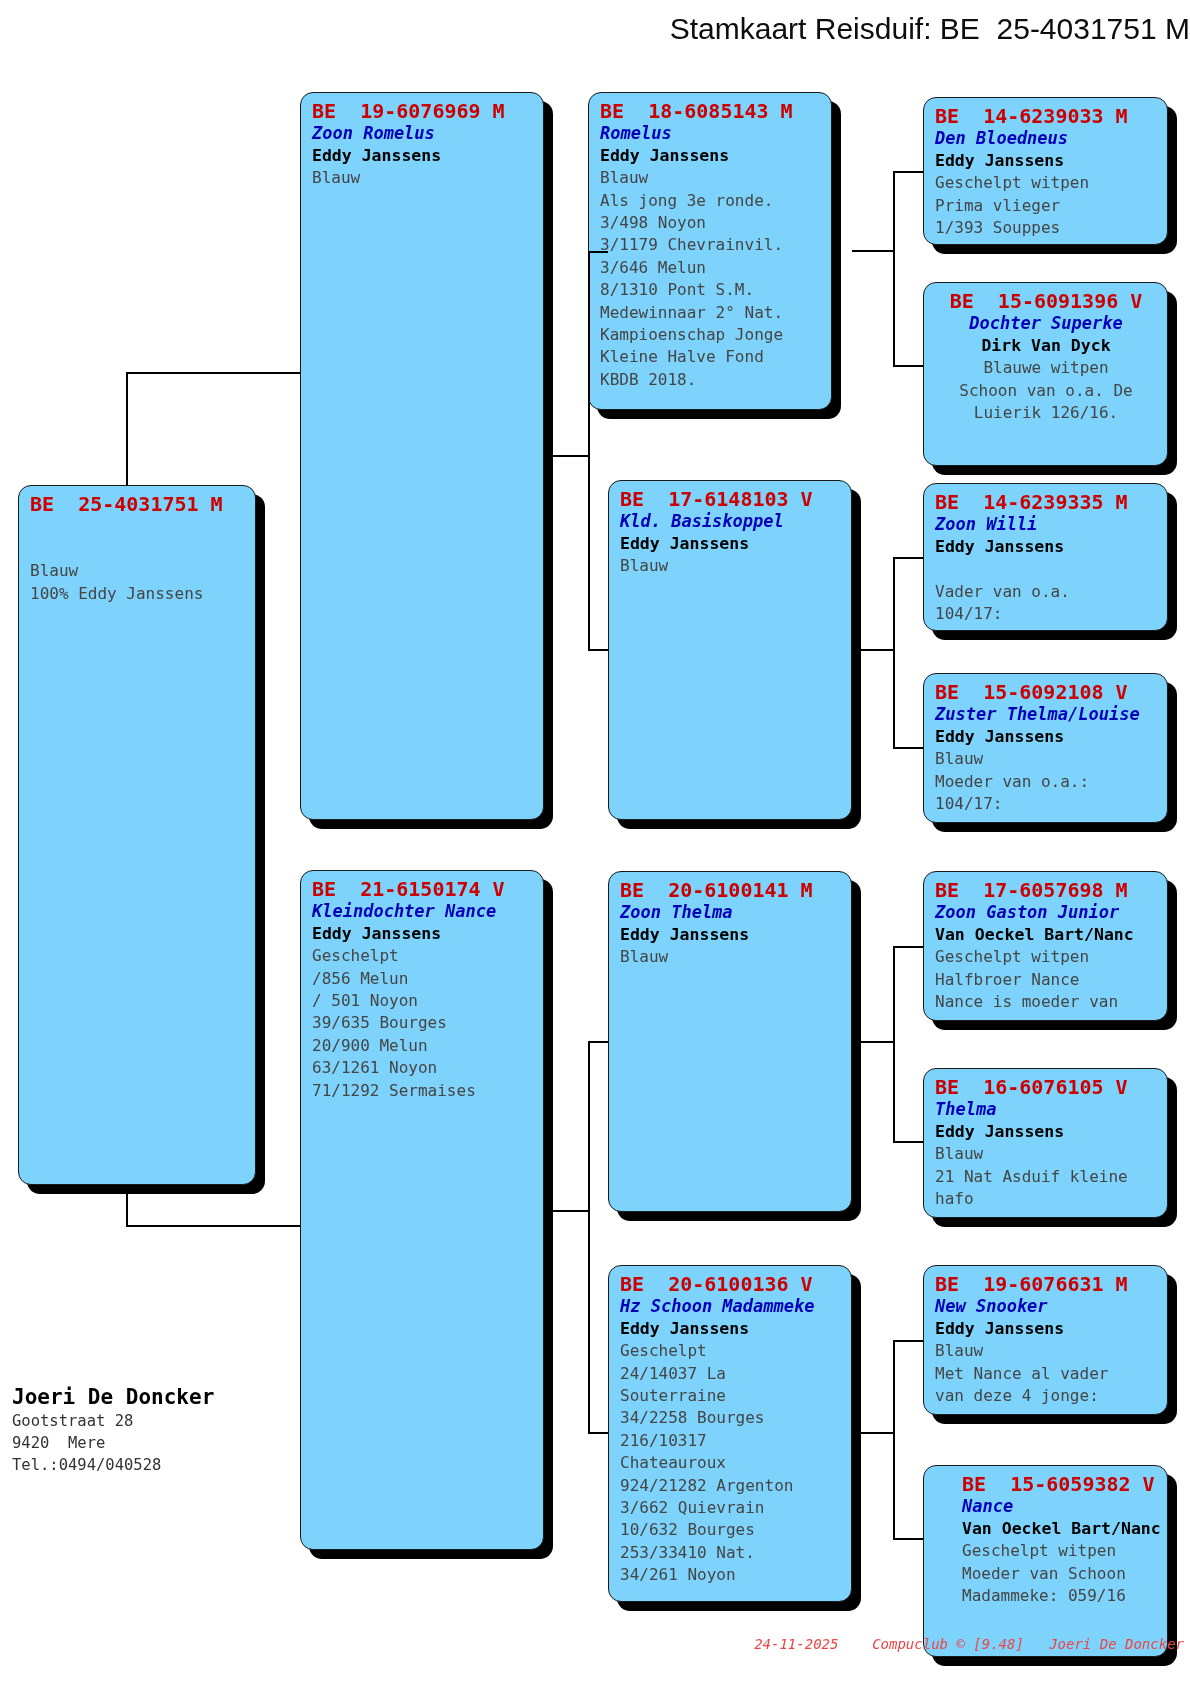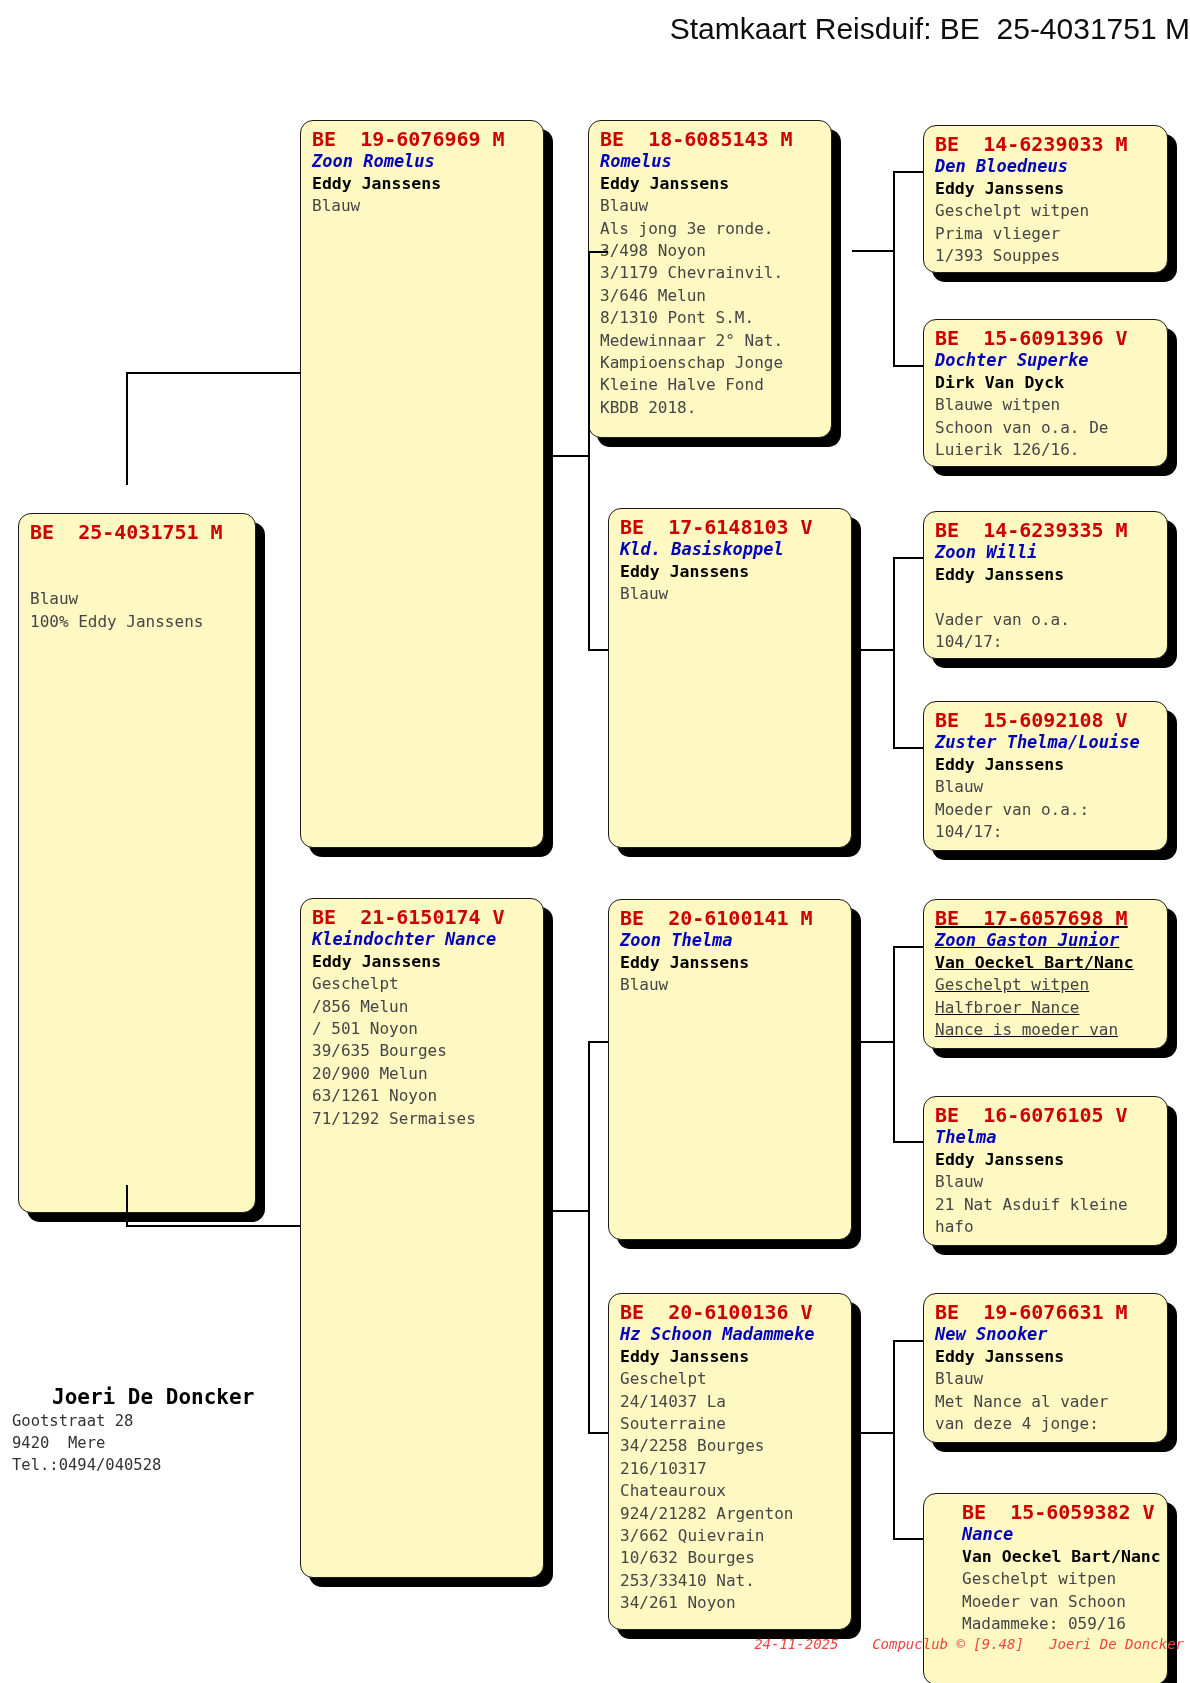--- a/index.html
+++ b/index.html
@@ -1,31 +1,31 @@
 <!DOCTYPE html>
 <html><head>
 <meta charset="utf-8">
 <style>
   html,body{margin:0;padding:0;background:#ffffff;}
   .page{position:relative;width:1190px;height:1683px;background:#fff;overflow:hidden;
         font-family:"DejaVu Sans Mono","Liberation Mono",monospace;}
   .title{position:absolute;top:12px;left:0;width:100%;text-align:right;
          font-family:"Liberation Sans","DejaVu Sans",sans-serif;
          font-size:30px;color:#0d0d0d;white-space:pre;}
-  .pbox{position:absolute;background:#fef9c3;border:1.5px solid #1a1a1a;border-radius:13px;
-        box-shadow:9px 9px 0 0 #000;padding:7px 10px 4px 11px;box-sizing:border-box;margin-top:28px;}
+  .pbox{position:absolute;background:#7dd3fc;border:1.5px solid #1a1a1a;border-radius:13px;
+        box-shadow:9px 9px 0 0 #000;padding:7px 10px 4px 11px;box-sizing:border-box;}
   .ring{font-size:20px;font-weight:bold;color:#cc0000;line-height:22.4px;min-height:22.4px;white-space:pre;}
   .pname{font-size:17px;font-weight:bold;font-style:italic;color:#0000bb;line-height:22.4px;min-height:22.4px;white-space:pre;}
   .owner{font-size:16.5px;font-weight:bold;color:#000;line-height:22.4px;min-height:22.4px;white-space:pre;}
   .details .dline{font-size:16px;color:#454545;line-height:22.4px;min-height:22.4px;white-space:pre;}
   .hl,.vl{position:absolute;background:#000;}
   .hl{height:1.5px;}
   .vl{width:1.5px;}
   .breeder{position:absolute;left:12px;top:1384px;}
-  .breeder-name{font-size:21px;font-weight:bold;color:#000;line-height:26px;white-space:pre;margin-left:40px;}
+  .breeder-name{font-size:21px;font-weight:bold;color:#000;line-height:26px;white-space:pre;}
   .breeder-addr .aline{font-size:15.5px;color:#333;line-height:22px;white-space:pre;}
   .printinfo{position:absolute;right:6px;top:1636px;font-size:14px;font-style:italic;
              color:#ef4444;white-space:pre;}
 </style>
 </head>
 <body>
 
 <div class="page">
 
   <div class="title">Stamkaart Reisduif: BE  25-4031751 M</div>
@@ -123,21 +123,21 @@
     <div class="ring">BE  14-6239033 M</div>
     <div class="pname">Den Bloedneus</div>
     <div class="owner">Eddy Janssens</div>
     <div class="details">
         <div class="dline">Geschelpt witpen</div>
         <div class="dline">Prima vlieger</div>
         <div class="dline">1/393 Souppes</div>
       </div>
   </div>
 
-  <div class="pbox" style="left:923px;top:291px;width:245px;height:148px;">
+  <div class="pbox" style="left:923px;top:282px;width:245px;height:184px;text-align:center;">
     <div class="ring">BE  15-6091396 V</div>
     <div class="pname">Dochter Superke</div>
     <div class="owner">Dirk Van Dyck</div>
     <div class="details">
         <div class="dline">Blauwe witpen</div>
         <div class="dline">Schoon van o.a. De</div>
         <div class="dline">Luierik 126/16.</div>
       </div>
   </div>
 
@@ -156,21 +156,21 @@
     <div class="ring">BE  15-6092108 V</div>
     <div class="pname">Zuster Thelma/Louise</div>
     <div class="owner">Eddy Janssens</div>
     <div class="details">
         <div class="dline">Blauw</div>
         <div class="dline">Moeder van o.a.:</div>
         <div class="dline">104/17:</div>
       </div>
   </div>
 
-  <div class="pbox" style="left:923px;top:871px;width:245px;height:150px;text-decoration:underline;">
+  <div class="pbox" style="left:923px;top:871px;width:245px;height:150px;">
     <div class="ring">BE  17-6057698 M</div>
     <div class="pname">Zoon Gaston Junior</div>
     <div class="owner">Van Oeckel Bart/Nanc</div>
     <div class="details">
         <div class="dline">Geschelpt witpen</div>
         <div class="dline">Halfbroer Nance</div>
         <div class="dline">Nance is moeder van</div>
       </div>
   </div>
 

